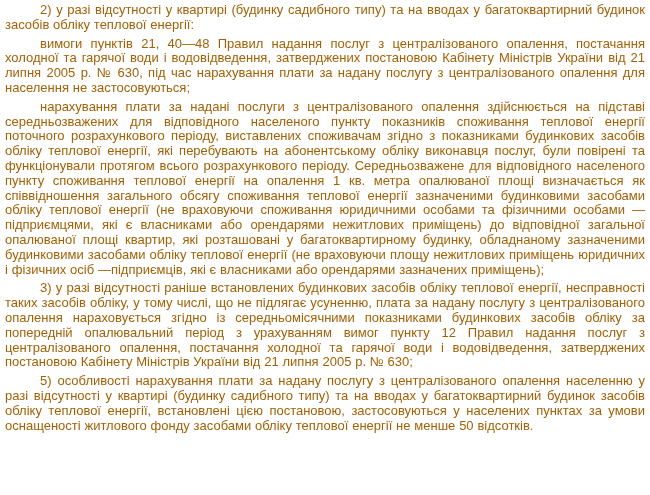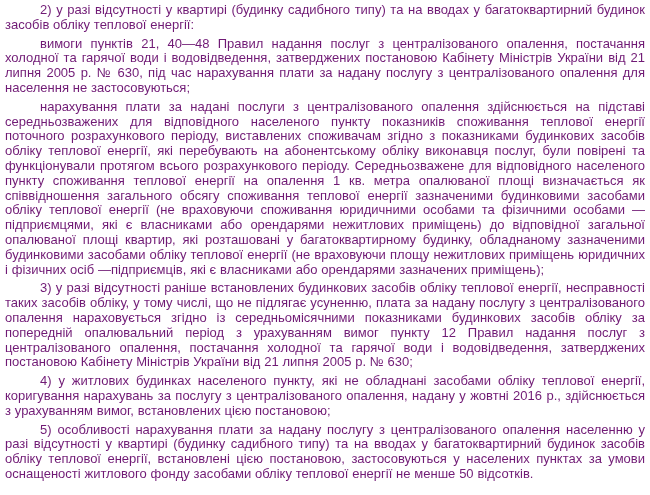--- a/index.html
+++ b/index.html
@@ -13,32 +13,31 @@
     overflow: hidden;
   }
   .document {
     box-sizing: border-box;
     width: 650px;
     height: 495px;
     padding: 3px 5px 0 5px;
     font-family: "Liberation Sans", "DejaVu Sans", sans-serif;
     font-size: 13px;
     line-height: 14.8px;
-    color: #701a75;
+    color: #a16207;
     text-align: justify;
   }
   .document p {
     margin: 0 0 4px 0;
     text-indent: 35px;
     word-spacing: 0.2px;
   }
 </style>
 </head>
 <body>
 
 <div class="document">
   <p>2) у разі відсутності у квартирі (будинку садибного типу) та на вводах у багатоквартирний будинок засобів обліку теплової енергії:</p>
   <p>вимоги пунктів 21, 40—48 Правил надання послуг з централізованого опалення, постачання холодної та гарячої води і водовідведення, затверджених постановою Кабінету Міністрів України від 21 липня 2005 р. № 630, під час нарахування плати за надану послугу з централізованого опалення для населення не застосовуються;</p>
   <p>нарахування плати за надані послуги з централізованого опалення здійснюється на підставі середньозважених для відповідного населеного пункту показників споживання теплової енергії поточного розрахункового періоду, виставлених споживачам згідно з показниками будинкових засобів обліку теплової енергії, які перебувають на абонентському обліку виконавця послуг, були повірені та функціонували протягом всього розрахункового періоду. Середньозважене для відповідного населеного пункту споживання теплової енергії на опалення 1 кв. метра опалюваної площі визначається як співвідношення загального обсягу споживання теплової енергії зазначеними будинковими засобами обліку теплової енергії (не враховуючи споживання юридичними особами та фізичними особами — підприємцями, які є власниками або орендарями нежитлових приміщень) до відповідної загальної опалюваної площі квартир, які розташовані у багатоквартирному будинку, обладнаному зазначеними будинковими засобами обліку теплової енергії (не враховуючи площу нежитлових приміщень юридичних і фізичних осіб —підприємців, які є власниками або орендарями зазначених приміщень);</p>
   <p>3) у разі відсутності раніше встановлених будинкових засобів обліку теплової енергії, несправності таких засобів обліку, у тому числі, що не підлягає усуненню, плата за надану послугу з централізованого опалення нараховується згідно із середньомісячними показниками будинкових засобів обліку за попередній опалювальний період з урахуванням вимог пункту 12 Правил надання послуг з централізованого опалення, постачання холодної та гарячої води і водовідведення, затверджених постановою Кабінету Міністрів України від 21 липня 2005 р. № 630;</p>
-  <p>4) у житлових будинках населеного пункту, які не обладнані засобами обліку теплової енергії, коригування нарахувань за послугу з централізованого опалення, надану у жовтні 2016 р., здійснюється з урахуванням вимог, встановлених цією постановою;</p>
   <p>5) особливості нарахування плати за надану послугу з централізованого опалення населенню у разі відсутності у квартирі (будинку садибного типу) та на вводах у багатоквартирний будинок засобів обліку теплової енергії, встановлені цією постановою, застосовуються у населених пунктах за умови оснащеності житлового фонду засобами обліку теплової енергії не менше 50 відсотків.</p>
 </div>
 
 </body></html>

